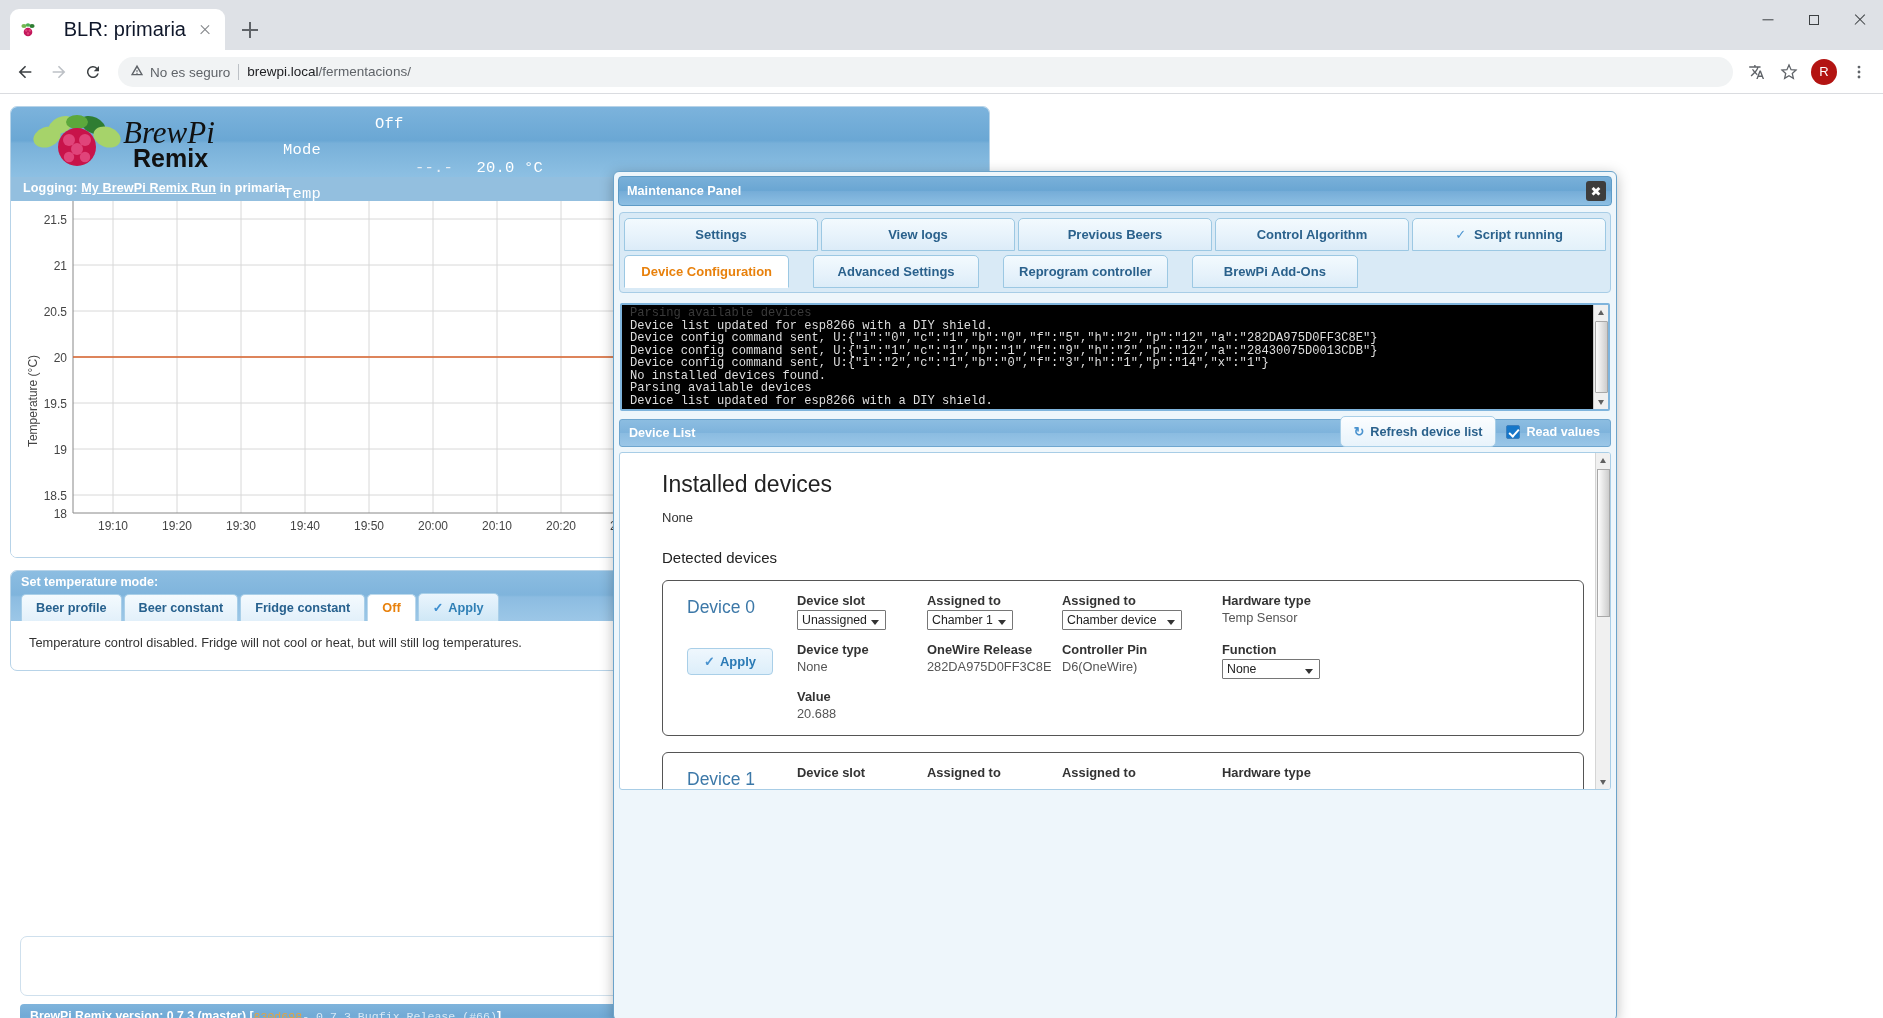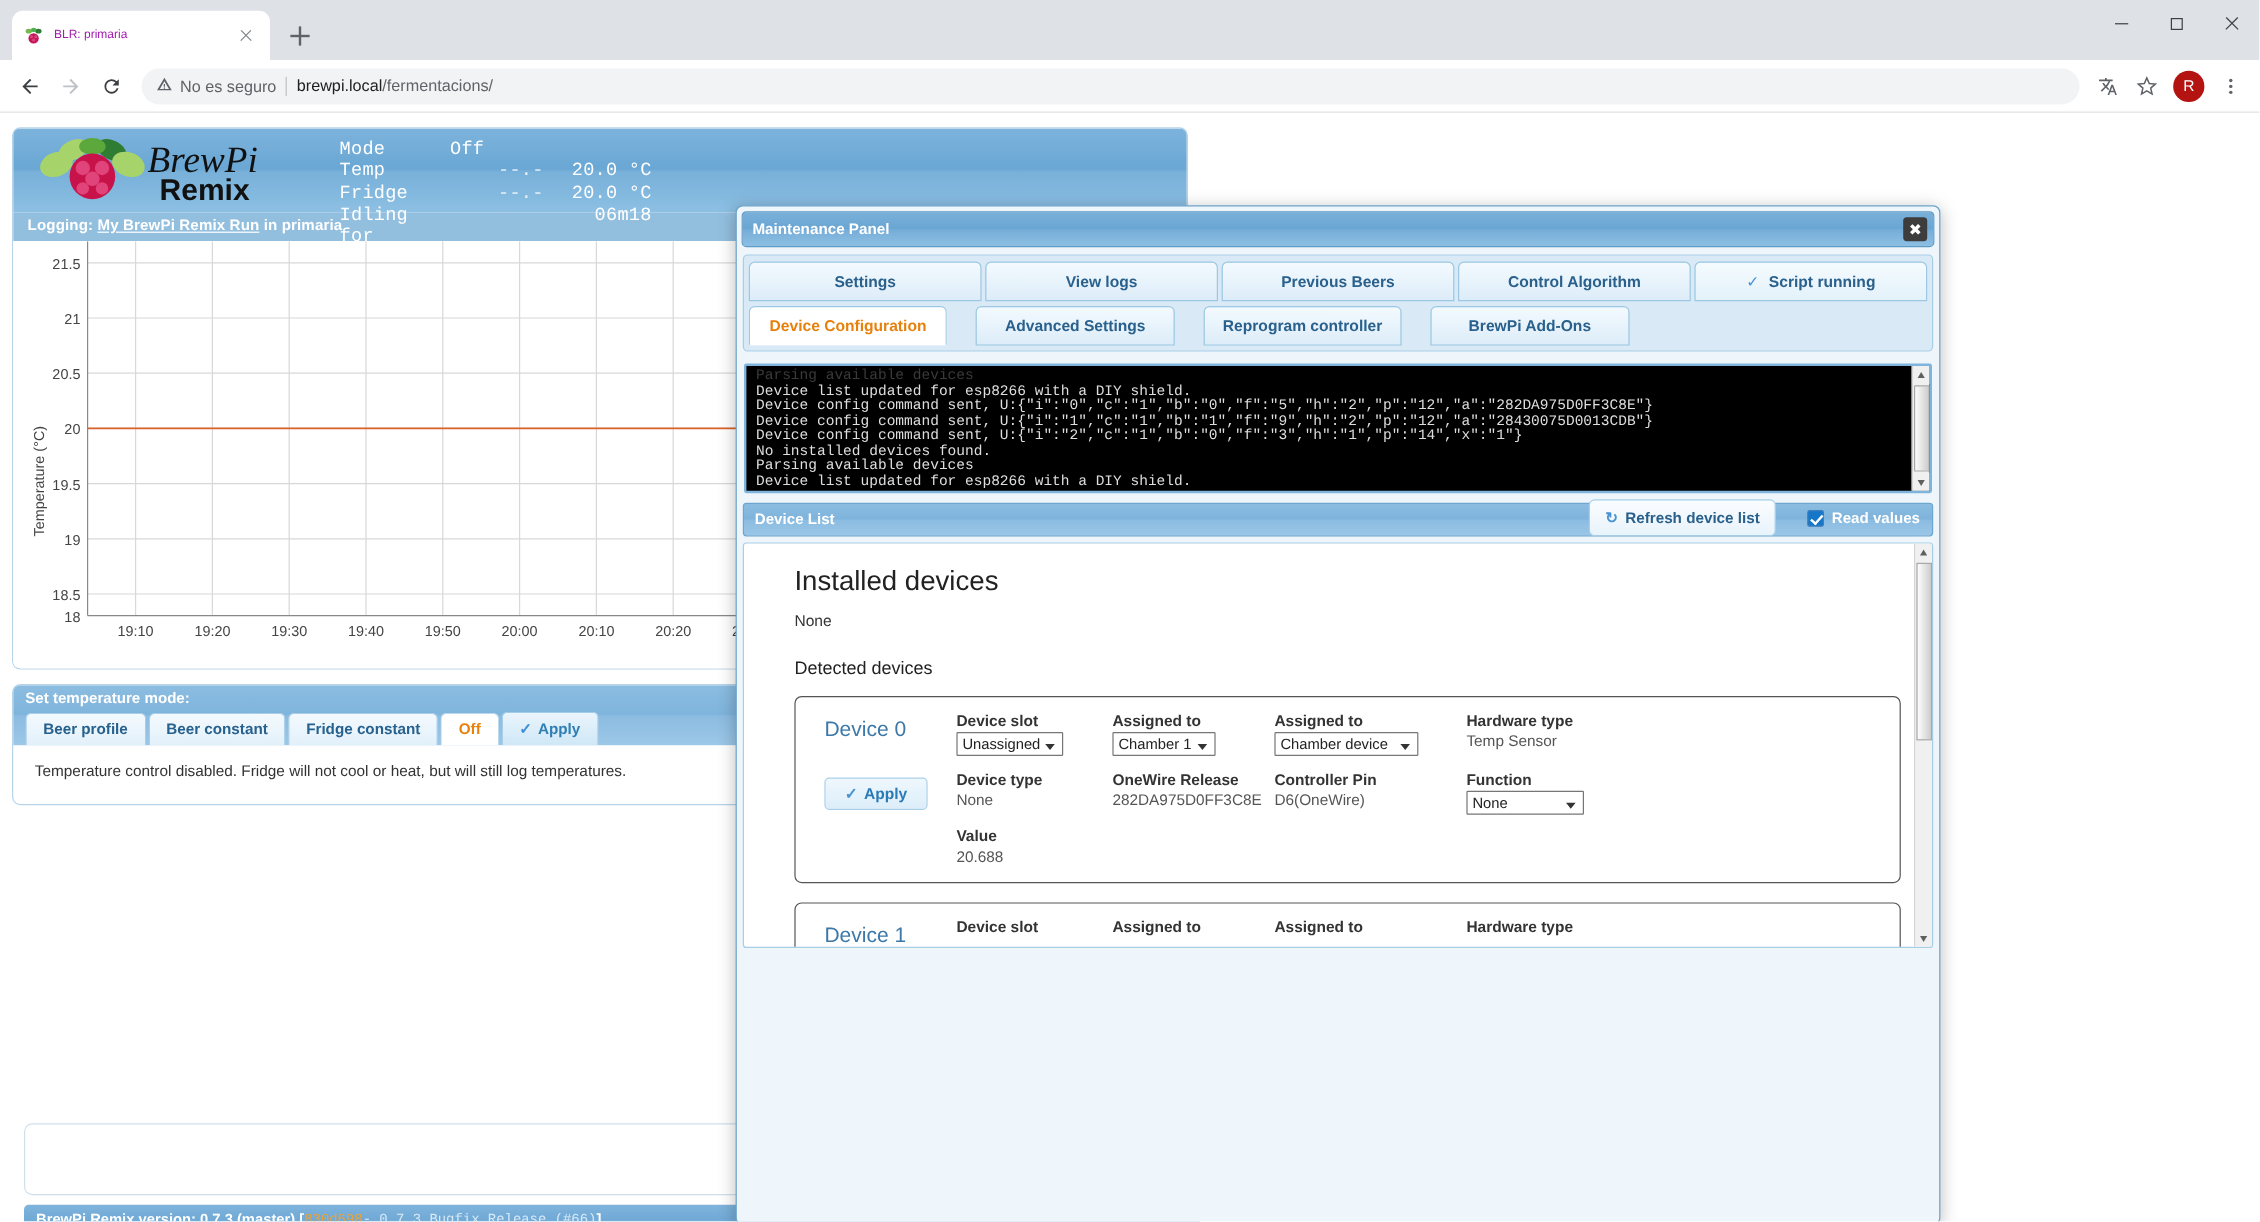--- a/index.html
+++ b/index.html
@@ -19,22 +19,22 @@
   }
   .tab {
     height: 41px; width: 215px; background: #fff;
     border-radius: 9px 9px 0 0;
     display: flex; align-items: center; padding: 0 10px;
     position: relative; gap: 9px;
   }
   .tab-favicon { width: 16px; height: 16px; position: relative; flex: 0 0 16px; }
   .tab-favicon svg { display:block; }
   .tab-title {
-    font-size: 10px; color: #a21caf; white-space: nowrap;
-    overflow: hidden; text-overflow: ellipsis; flex: 1;
+    font-size: 20px; color: #0f172a; white-space: nowrap;
+    overflow: hidden; text-overflow: ellipsis; flex: 1; text-align: right;
   }
   .tab-close { width: 20px; height: 20px; position: relative; flex: 0 0 20px; opacity:.8; }
   .tab-close::before, .tab-close::after {
     content:''; position:absolute; left:4px; top:9.5px; width:12px; height:1.4px;
     background:#5f6368;
   }
   .tab-close::before { transform: rotate(45deg); }
   .tab-close::after  { transform: rotate(-45deg); }
   .newtab {
     width: 34px; height: 34px; margin-left: 8px; margin-bottom: 3px;
@@ -94,21 +94,21 @@
     background: linear-gradient(180deg,#7cb3dc 0%, #6aa7d4 48%, #78b0d9 52%, #8dc0e3 100%);
     height: 70px; display:flex; align-items:center; padding: 0 14px; position:relative;
   }
   .logo { width: 205px; height: 58px; position: relative; }
   .statblock {
     position:absolute; left: 272px; top: 8px;
     font-family: "Liberation Mono", monospace; font-size: 15.5px; color: #fff;
     line-height: 18.3px; letter-spacing: .2px;
   }
   .statrow { display: flex; }
-  .st-l { width: 92px; }
+  .st-l { width: 92px; margin-top: 26px; }
   .st-v { width: 78px; text-align: right; }
   .st-u { width: 90px; text-align: right; }
   .st-dim { color: #e7eef5; }
   .logline {
     background:#93bfdf; color:#fff; font-size:12.6px; font-weight:bold;
     padding: 4px 12px 6px; letter-spacing:.1px;
   }
   .logline a { color:#fff; text-decoration: underline; }
 
   .chartbox { height: 356px; background:#fff; position:relative; }
@@ -207,21 +207,21 @@
   }
   .cscroll .dn { position:absolute; bottom:0; left:0; right:0; }
 
   .devlist-bar {
     margin: 8px 5px 0; height: 28px;
     background: linear-gradient(180deg,#8cbde1 0%, #7eb3dc 48%, #8bbce1 52%, #9ac6e7 100%);
     border: 1px solid #6fa6cf; border-radius: 3px;
     display:flex; align-items:center; padding: 0 9px; position:relative;
   }
   .devlist-title { color:#fff; font-weight:bold; font-size:12.6px; }
-  .devlist-actions { position:absolute; right: 2px; top: -4px; display:flex; gap:26px; }
+  .devlist-actions { position:absolute; right: 2px; top: -4px; display:flex; gap:10px; }
   .refresh-btn {
     background: linear-gradient(180deg,#fbfdff 0%,#e8f3fb 100%);
     border:1px solid #a9cfe8; border-radius:5px; padding: 7px 13px;
     font-size:12.7px; font-weight:bold; color:#2a618c; white-space:nowrap;
   }
   .refresh-btn .ic { color:#4a93cf; margin-right:6px; }
   .readvals { display:flex; align-items:center; gap:6px; color:#fff; font-weight:bold; font-size:12.6px; padding-right:8px; }
   .cbox {
     width: 14px; height:14px; border:1px solid #3d7fbc; border-radius:2px;
     background:#1677c9; position:relative; flex:0 0 14px;

